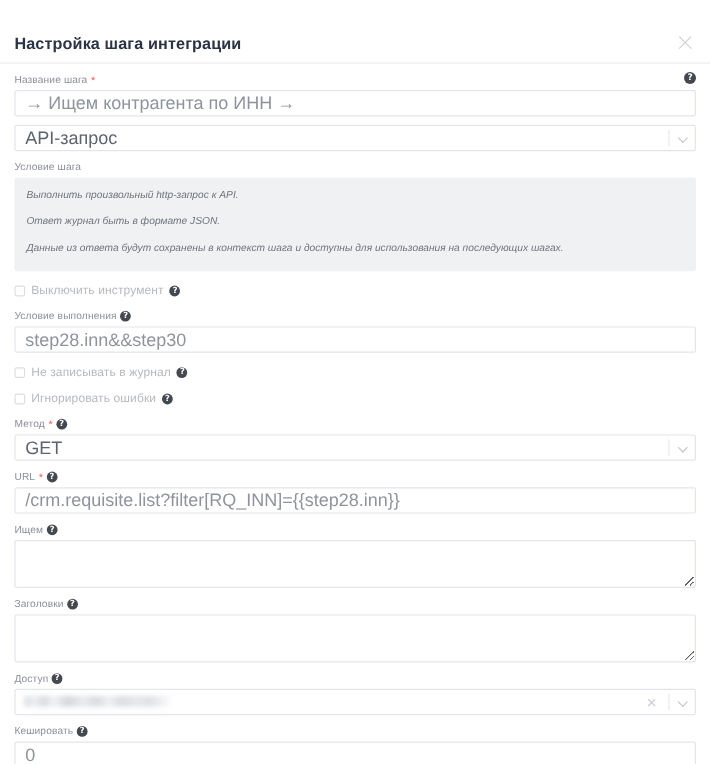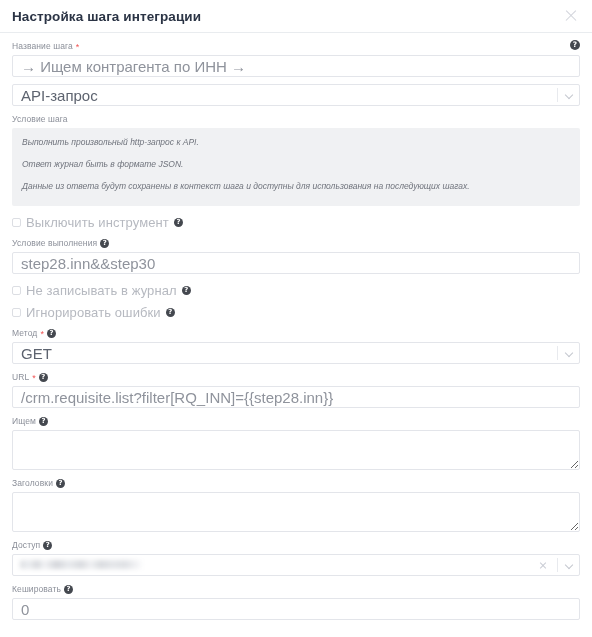--- a/index.html
+++ b/index.html
@@ -16,20 +16,21 @@
     -webkit-font-smoothing: antialiased;
   }
 
   
   .modal {
     width: 592px;
     height: 587px;
     box-sizing: border-box;
     background: #fff;
     position: relative;
+    margin-top: 20px;
   }
 
   
   .modal-header {
     height: 33px;
     display: flex;
     align-items: center;
     justify-content: space-between;
     padding: 0 12px 0 12px;
     border-bottom: 1px solid #e9ecef;
@@ -216,21 +217,21 @@
     width: 9px;
     height: 9px;
     border: 1px solid #dcdee3;
     border-radius: 2px;
     background: #fff;
     box-sizing: border-box;
     cursor: pointer;
     flex: none;
   }
   .cblabel {
-    font-size: 13px;
+    font-size: 10px;
     color: #b6b9c0;
     letter-spacing: .1px;
   }
 
   
   .ta {
     width: 100%;
     box-sizing: border-box;
     border: 1px solid #e3e5ea;
     border-radius: 2px;

